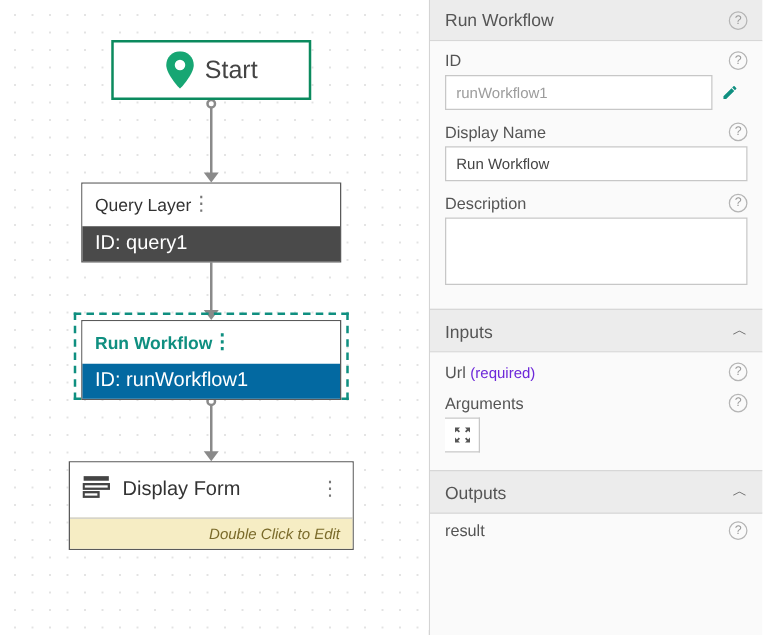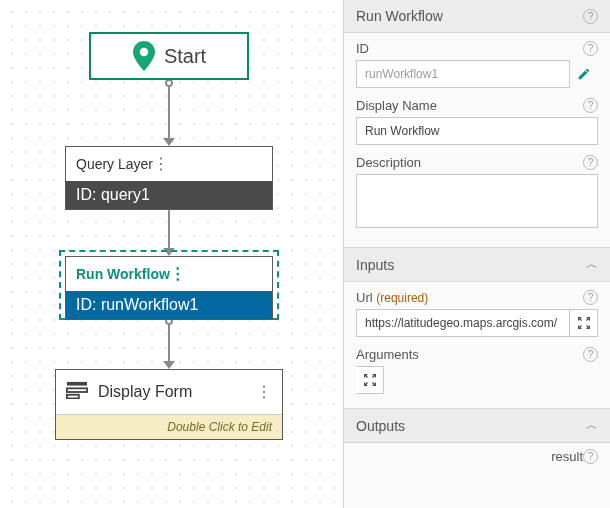--- a/index.html
+++ b/index.html
@@ -60,33 +60,33 @@
     background: #ececec; padding: 8px 12px; font-size: 14px; color: #555;
     border-bottom: 1px solid #d7d7d7; display: flex; justify-content: space-between; align-items: center;
   }
   .sec-head.sub { border-top: 1px solid #d7d7d7; }
   .help { width:15px; height:15px; border:1px solid #b5b5b5; border-radius:50%; color:#9a9a9a;
     font-size:10px; display:inline-flex; align-items:center; justify-content:center; cursor:pointer; }
   .chev { color:#666; font-size:12px; cursor:pointer; }
   .sec-body { padding: 8px 12px 12px; background: #fafafa; }
   .field { margin-bottom: 10px; }
   .flabel { display:flex; justify-content:space-between; align-items:center; font-size:13px; color:#555; margin-bottom:4px; }
-  .req { color: #a16207; font-size: 12px; }
+  .req { color: #6d28d9; font-size: 12px; }
   .inputrow { display:flex; align-items:flex-start; gap:0; }
   .inputrow input, .inputrow .txt {
     flex:1; border:1px solid #c7c7c7; background:#fff; padding:5px 8px; font-size:12px; color:#444;
     font-family: inherit; height: 28px;
   }
   .inputrow input::placeholder{color:#9c9c9c;}
   textarea.desc { width:100%; height:54px; border:1px solid #c7c7c7; padding:6px; font-family:inherit; font-size:12px; resize:none; background:#fff;}
   .iconbtn { width:28px; height:28px; border:1px solid #c7c7c7; border-left:none; background:#fff;
     display:flex; align-items:center; justify-content:center; cursor:pointer; }
   .iconbtn svg{width:14px;height:14px;}
   .edit-pencil{ color:#0f8f80; }
-  .outrow{ display:flex; justify-content:flex-end; align-items:center; padding:6px 12px 10px; font-size:13px; color:#555;}
+  .outrow{ display:flex; justify-content:space-between; align-items:center; padding:6px 12px 10px; font-size:13px; color:#555;gap:44px;}
 </style>
 </head>
 <body>
 
 <div class="app">
 
   <div class="canvas">
 
     <div class="connector conn1"></div>
     <div class="dot d1"></div>
@@ -191,28 +191,20 @@
 
     <div class="sec-body">
       <div class="field">
         <div class="flabel">
           <span>
             <span>Url</span>
             <span class="req">(required)</span>
           </span>
           <span class="help">?</span>
         </div>
-        <div class="inputrow">
-          <input type="text" value="https://latitudegeo.maps.arcgis.com/" style="">
-          <span class="iconbtn">
-            <svg viewBox="0 0 14 14">
-                <path fill="#555" d="M1 1h4L3.5 2.5 5 4 4 5 2.5 3.5 1 5V1zm12 0v4l-1.5-1.5L10 5 9 4l1.5-1.5L9 1h4zM1 13V9l1.5 1.5L4 9l1 1-1.5 1.5L5 13H1zm12 0H9l1.5-1.5L9 10l1-1 1.5 1.5L13 9v4z"></path>
-              </svg>
-          </span>
-        </div>
       </div>
 
       <div class="field" style="margin-bottom:2px">
         <div class="flabel">
           <span>Arguments</span>
           <span class="help">?</span>
         </div>
         <div class="inputrow">
           <span class="iconbtn">
             <svg viewBox="0 0 14 14">

